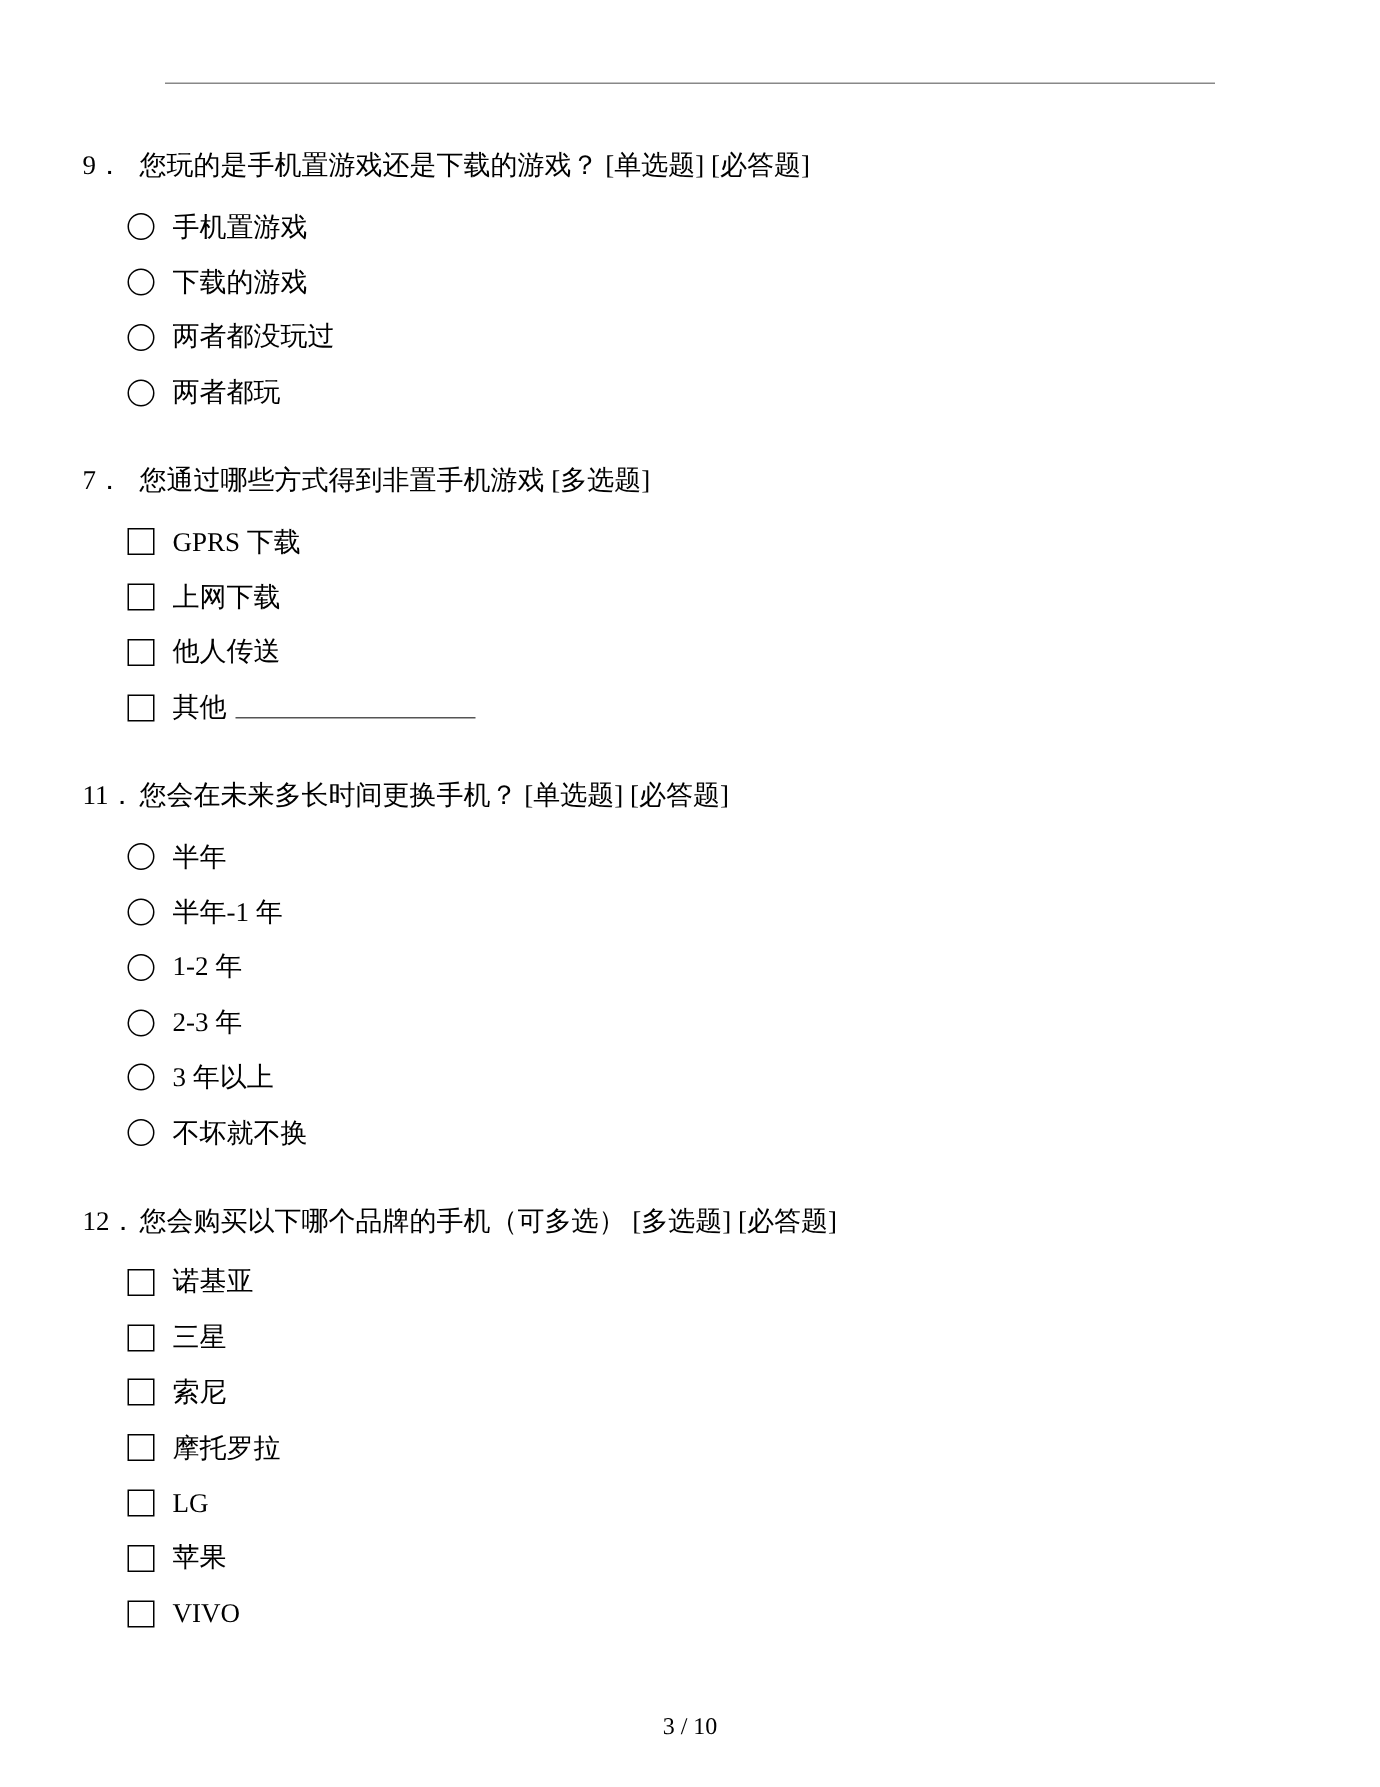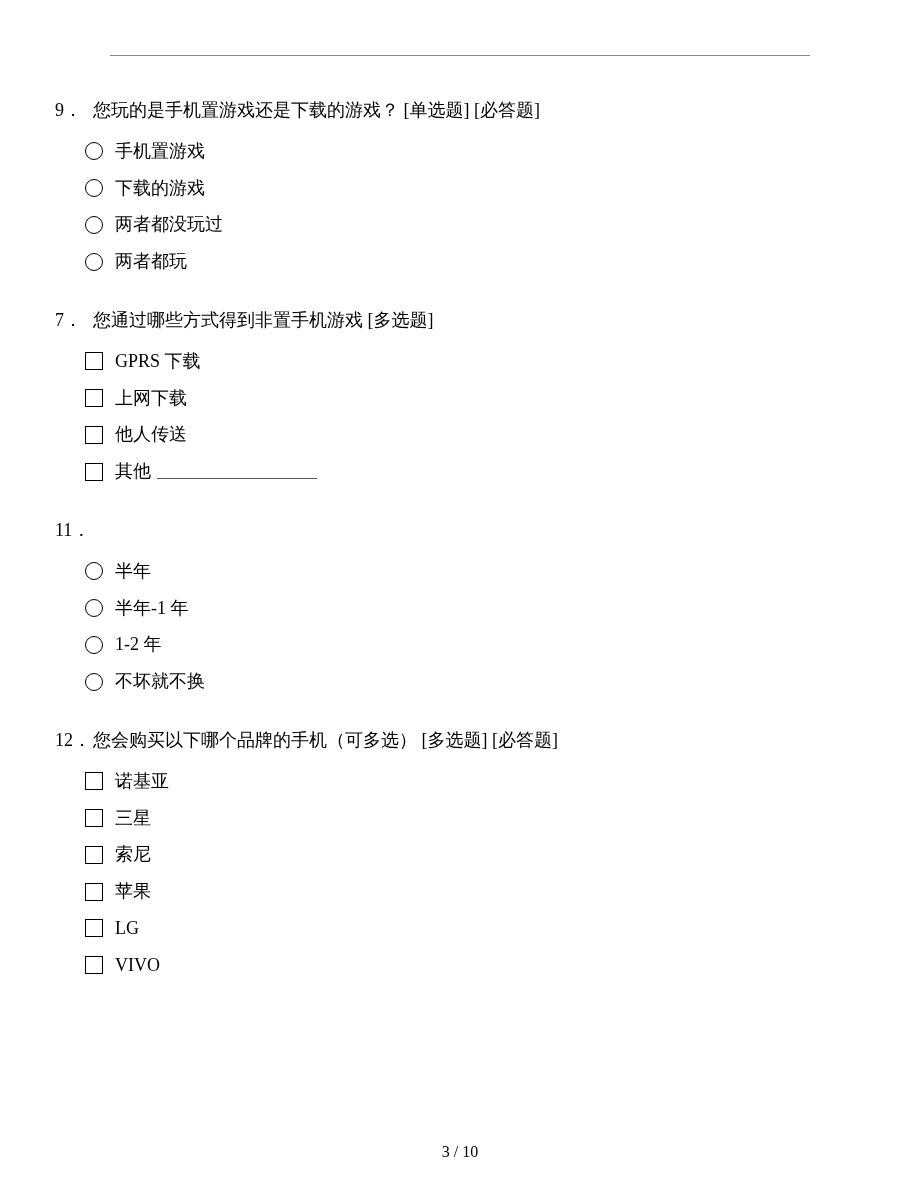--- a/index.html
+++ b/index.html
@@ -121,33 +121,42 @@
         <div class="option">
           <span class="check-mark"></span>
           <span class="opt-label">其他</span>
           <span class="fillin"></span>
         </div>
       </div>
     </div>
     <div class="question">
       <div class="q-header">
         <span class="q-num">11． </span>
+        <span class="q-text">您会在未来多长时间更换手机？ [单选题] [必答题]</span>
       </div>
       <div class="options">
         <div class="option">
           <span class="radio-mark"></span>
           <span class="opt-label">半年</span>
         </div>
         <div class="option">
           <span class="radio-mark"></span>
           <span class="opt-label">半年-1 年</span>
         </div>
         <div class="option">
           <span class="radio-mark"></span>
           <span class="opt-label">1-2 年</span>
+        </div>
+        <div class="option">
+          <span class="radio-mark"></span>
+          <span class="opt-label">2-3 年</span>
+        </div>
+        <div class="option">
+          <span class="radio-mark"></span>
+          <span class="opt-label">3 年以上</span>
         </div>
         <div class="option">
           <span class="radio-mark"></span>
           <span class="opt-label">不坏就不换</span>
         </div>
       </div>
     </div>
     <div class="question">
       <div class="q-header">
         <span class="q-num">12． </span>
@@ -161,27 +170,31 @@
         <div class="option">
           <span class="check-mark"></span>
           <span class="opt-label">三星</span>
         </div>
         <div class="option">
           <span class="check-mark"></span>
           <span class="opt-label">索尼</span>
         </div>
         <div class="option">
           <span class="check-mark"></span>
+          <span class="opt-label">摩托罗拉</span>
+        </div>
+        <div class="option">
+          <span class="check-mark"></span>
+          <span class="opt-label">LG</span>
+        </div>
+        <div class="option">
+          <span class="check-mark"></span>
           <span class="opt-label">苹果</span>
         </div>
         <div class="option">
           <span class="check-mark"></span>
-          <span class="opt-label">LG</span>
-        </div>
-        <div class="option">
-          <span class="check-mark"></span>
           <span class="opt-label">VIVO</span>
         </div>
       </div>
     </div>
   </div>
 
 <div class="pager">3 / 10</div>
 
 </body></html>

